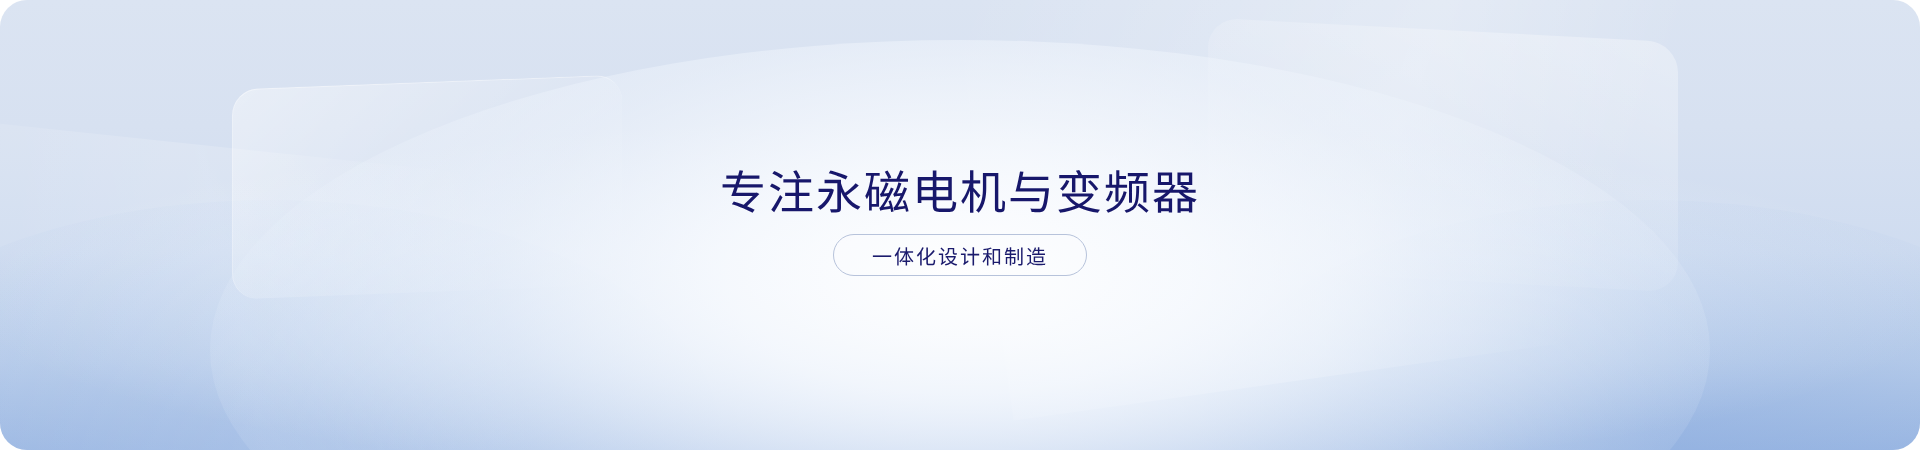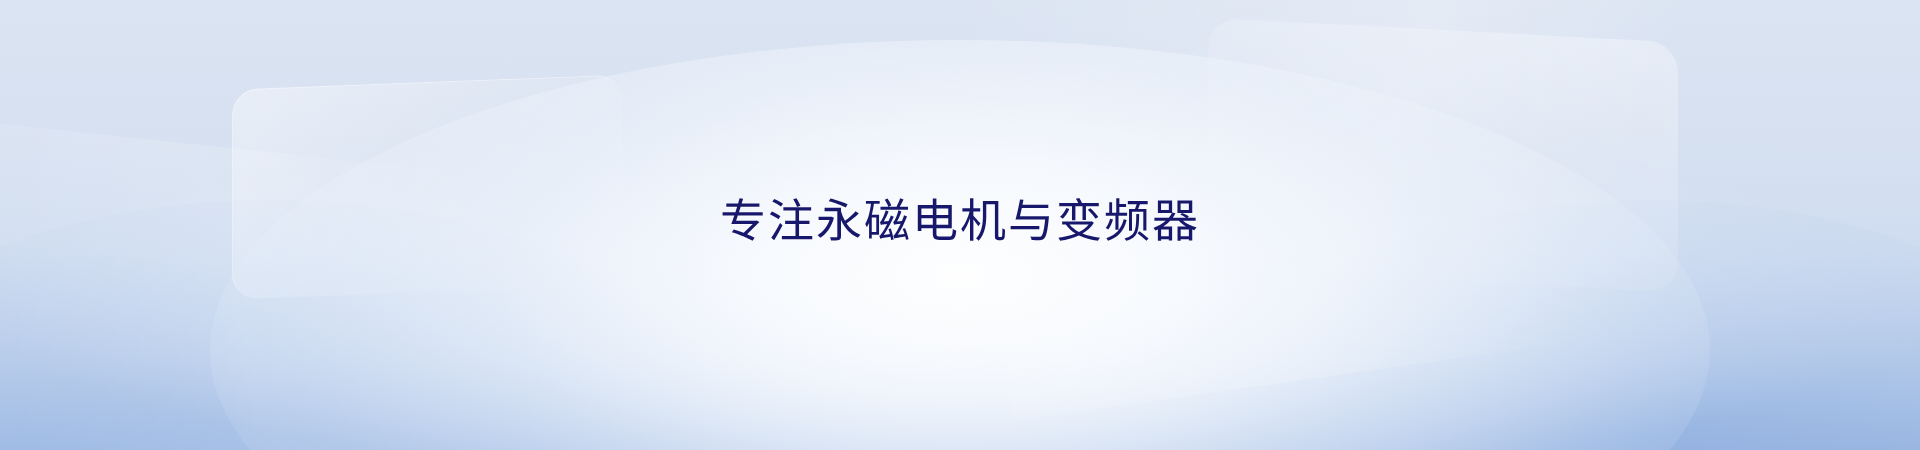--- a/index.html
+++ b/index.html
@@ -8,30 +8,31 @@
     padding: 0;
     background: #ffffff;
   }
   *, *::before, *::after { box-sizing: border-box; }
 
   .banner {
     position: relative;
     width: 1920px;
     height: 450px;
     overflow: hidden;
-    font-family: Liberation Serif, serif;
+    font-family: Liberation Sans, sans-serif;
     
     background-color: #cfdcf0;
     background-image:
       linear-gradient(180deg,
         #dbe4f2 0%,
         #d7e1f1 28%,
         #cfdcf0 56%,
         #b9cdea 80%,
         #9bb7e2 100%);
+    border-radius: 27px;
   }
 
   
   .glow-main {
     position: absolute;
     left: 50%;
     top: 40px;
     width: 1500px;
     height: 620px;
     transform: translateX(-50%);
@@ -194,15 +195,16 @@
   <div class="shape panel-left-edge"></div>
   <div class="shape panel-right"></div>
   <div class="shape sheen-left"></div>
   <div class="shape sheen-diagonal"></div>
   <div class="glow-wide"></div>
   <div class="glow-main"></div>
 
   <div class="content">
     <h1 class="headline">专注永磁电机与变频器</h1>
 
+    <div class="subtitle-pill">一体化设计和制造</div>
   </div>
 
 </div>
 
 </body></html>

